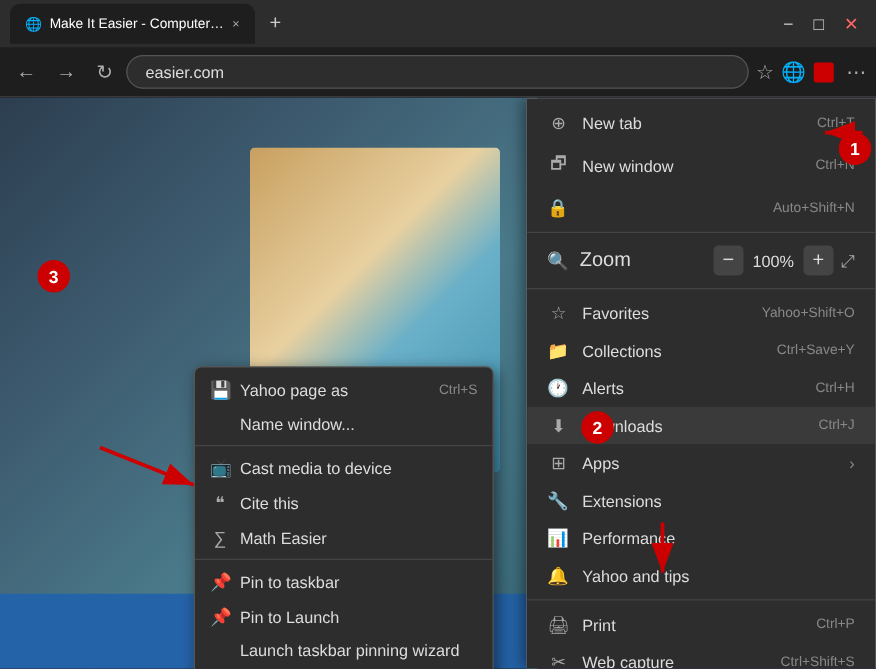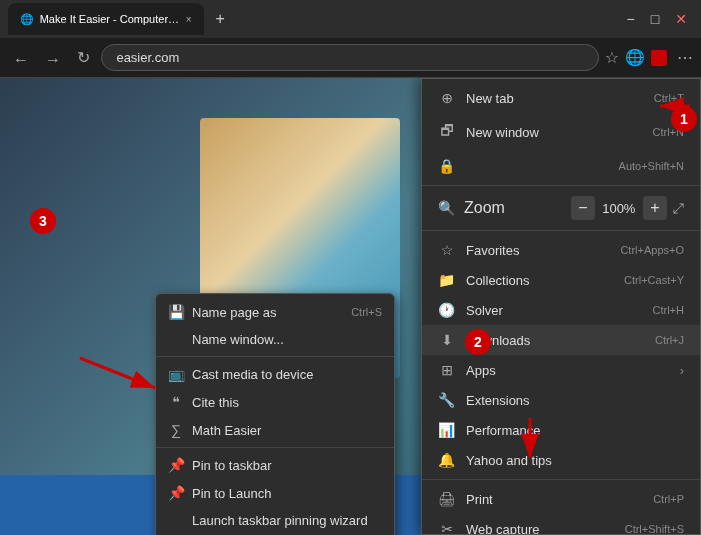--- a/index.html
+++ b/index.html
@@ -379,21 +379,21 @@
 
     <div style="position:absolute; top:40px; left:200px; width:200px; height:260px; background:linear-gradient(180deg,#e8c89a,#d4956a); border-radius:4px; overflow:hidden;">
       <div style="width:100%;height:100%;background:linear-gradient(135deg,#c8a060 0%,#e8d0a0 40%,#6ab0c8 60%,#4090b0 100%);"></div>
     </div>
     <div class="bg-text">est for You or Your</div>
   </div>
 
   <div class="context-menu">
     <div class="ctx-item">
       <span class="ctx-icon">💾</span>
-      <span>Name page as</span>
+      <span>Yahoo page as</span>
       <span class="shortcut">Ctrl+S</span>
     </div>
     <div class="ctx-item">
       <span class="ctx-icon"></span>
       <span>Name window...</span>
     </div>
     <div class="ctx-divider"></div>
     <div class="ctx-item">
       <span class="ctx-icon">📺</span>
       <span>Cast media to device</span>
@@ -452,30 +452,30 @@
         <span class="zoom-value">100%</span>
         <button class="zoom-btn">+</button>
         <button class="zoom-expand">⤢</button>
       </div>
     </div>
     <div class="menu-divider"></div>
 
     <div class="menu-item">
       <span class="menu-icon">☆</span>
       <span>Favorites</span>
-      <span class="shortcut">Ctrl+Apps+O</span>
+      <span class="shortcut">Yahoo+Shift+O</span>
     </div>
     <div class="menu-item">
       <span class="menu-icon">📁</span>
       <span>Collections</span>
-      <span class="shortcut">Ctrl+Cast+Y</span>
+      <span class="shortcut">Ctrl+Save+Y</span>
     </div>
     <div class="menu-item">
       <span class="menu-icon">🕐</span>
-      <span>Solver</span>
+      <span>Alerts</span>
       <span class="shortcut">Ctrl+H</span>
     </div>
     <div class="menu-item highlighted">
       <span class="menu-icon">⬇</span>
       <span>Downloads</span>
       <span class="shortcut">Ctrl+J</span>
     </div>
     <div class="menu-item">
       <span class="menu-icon">⊞</span>
       <span>Apps</span>

